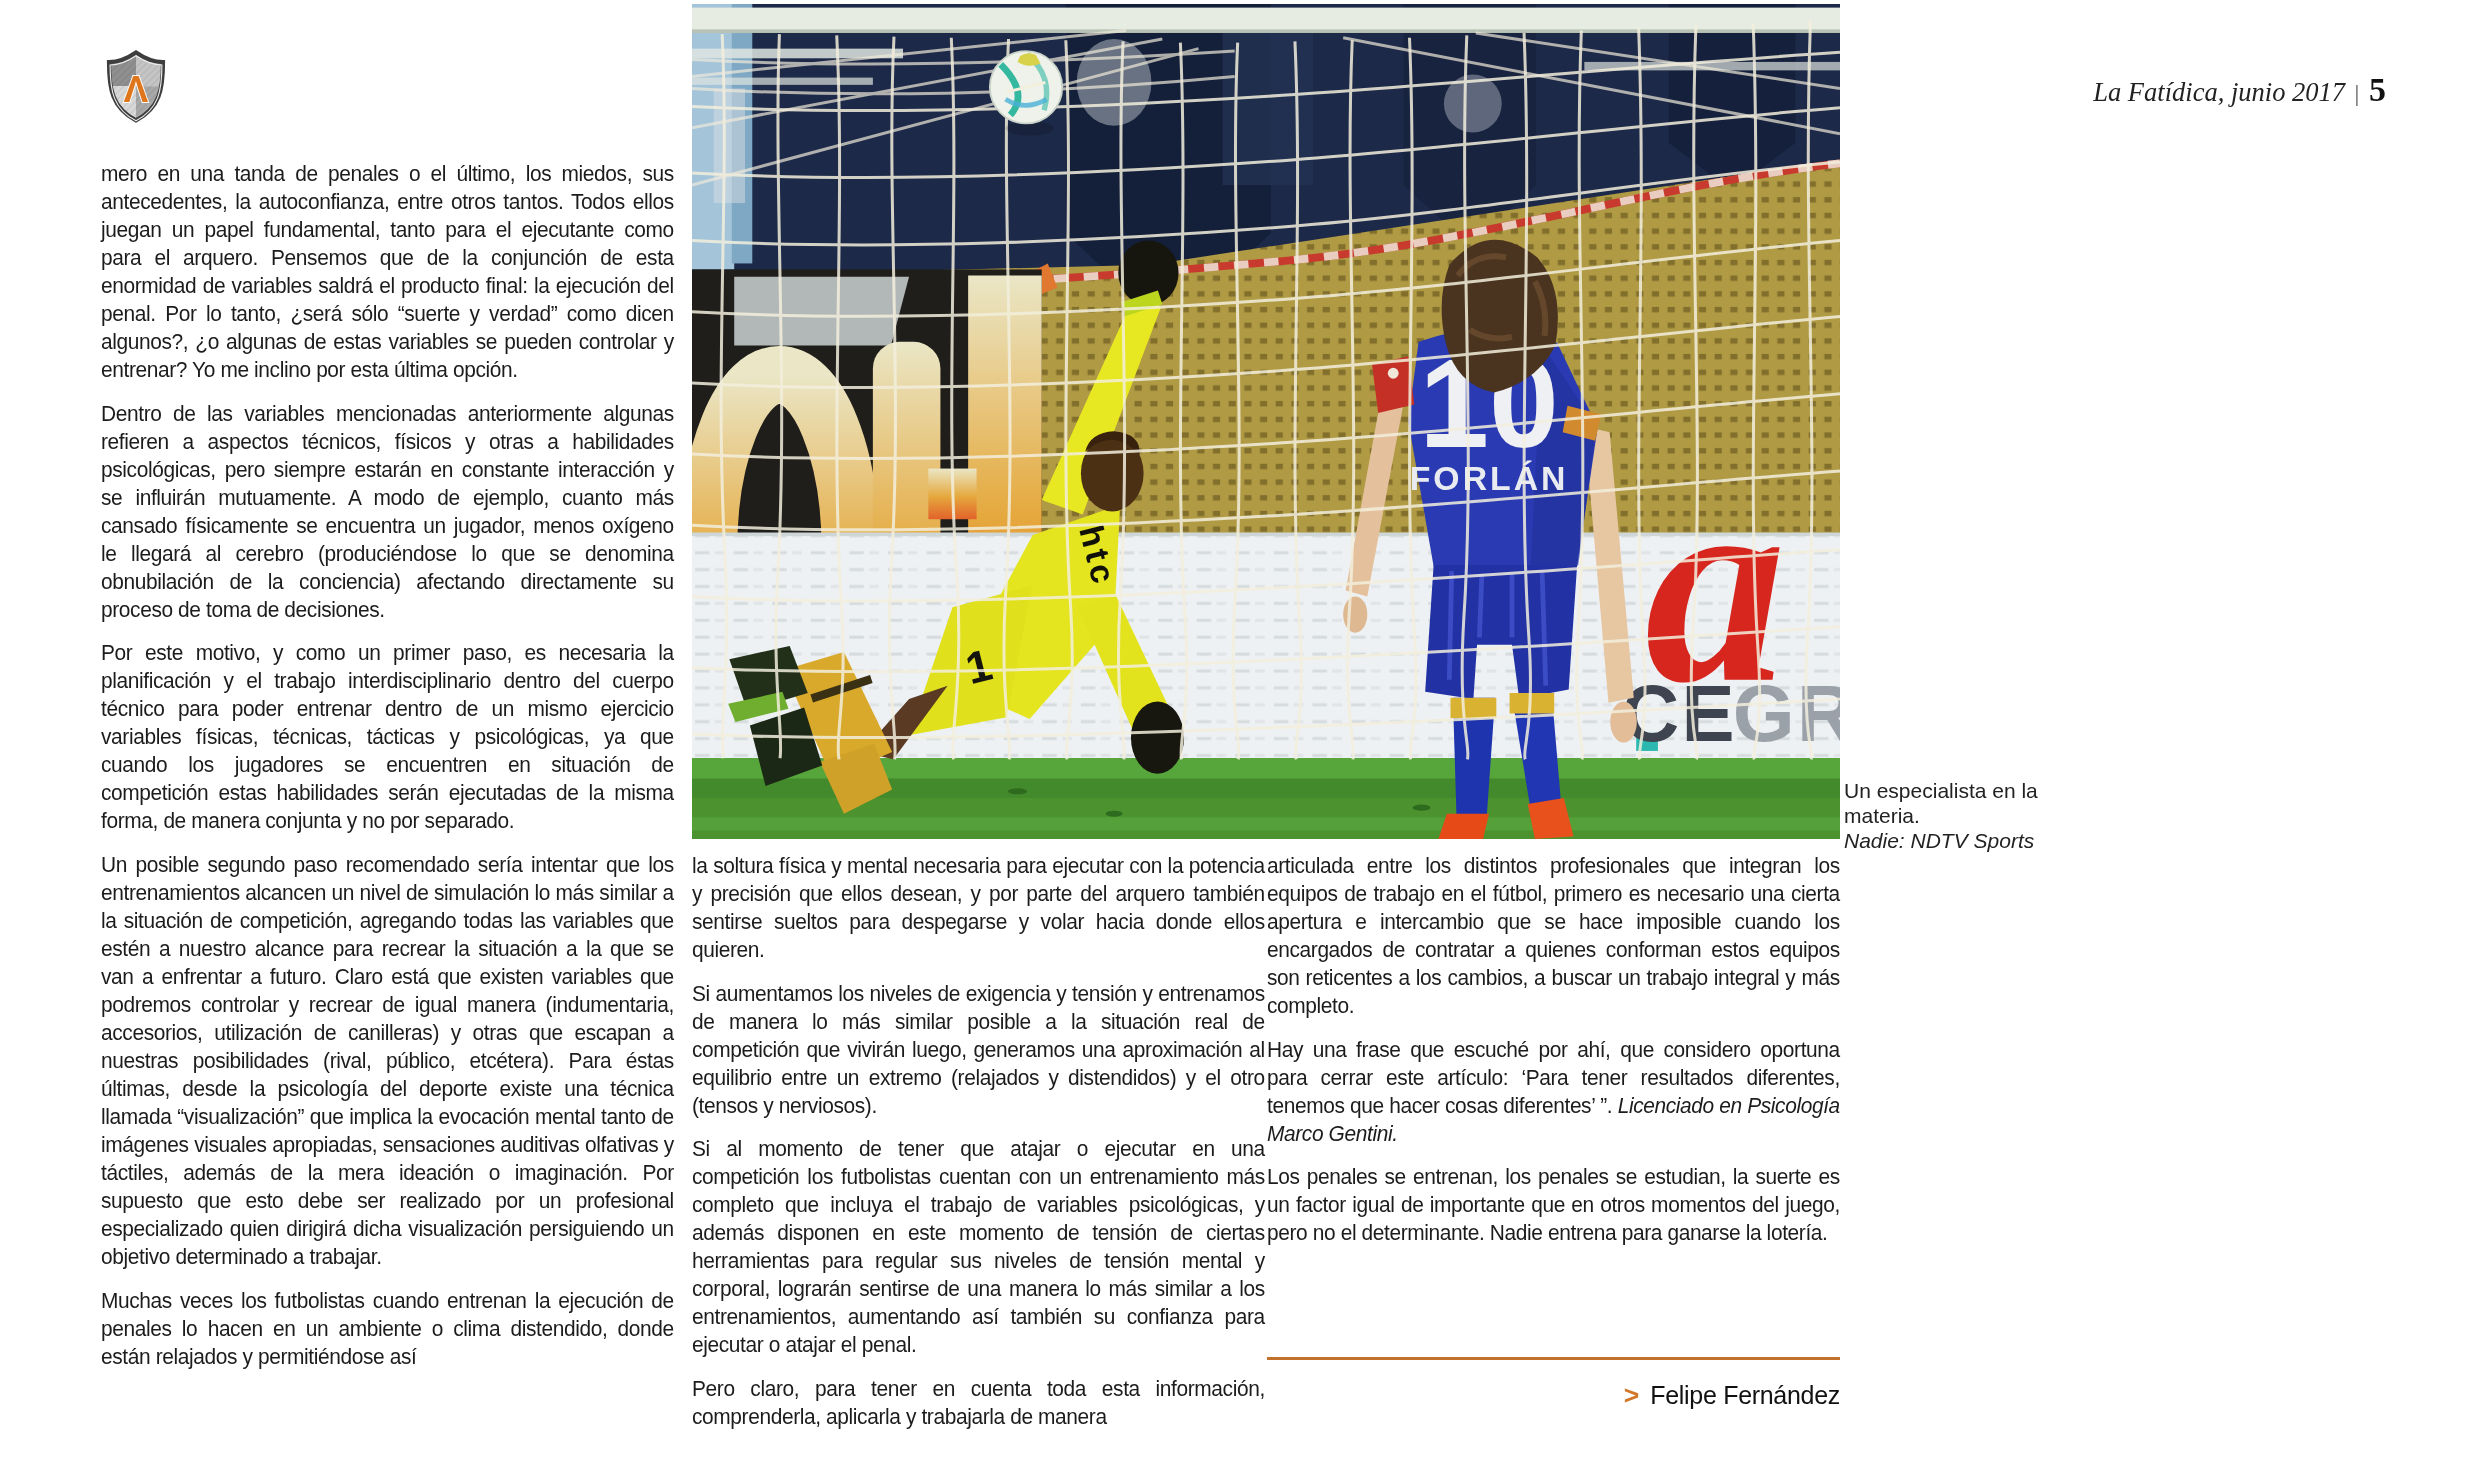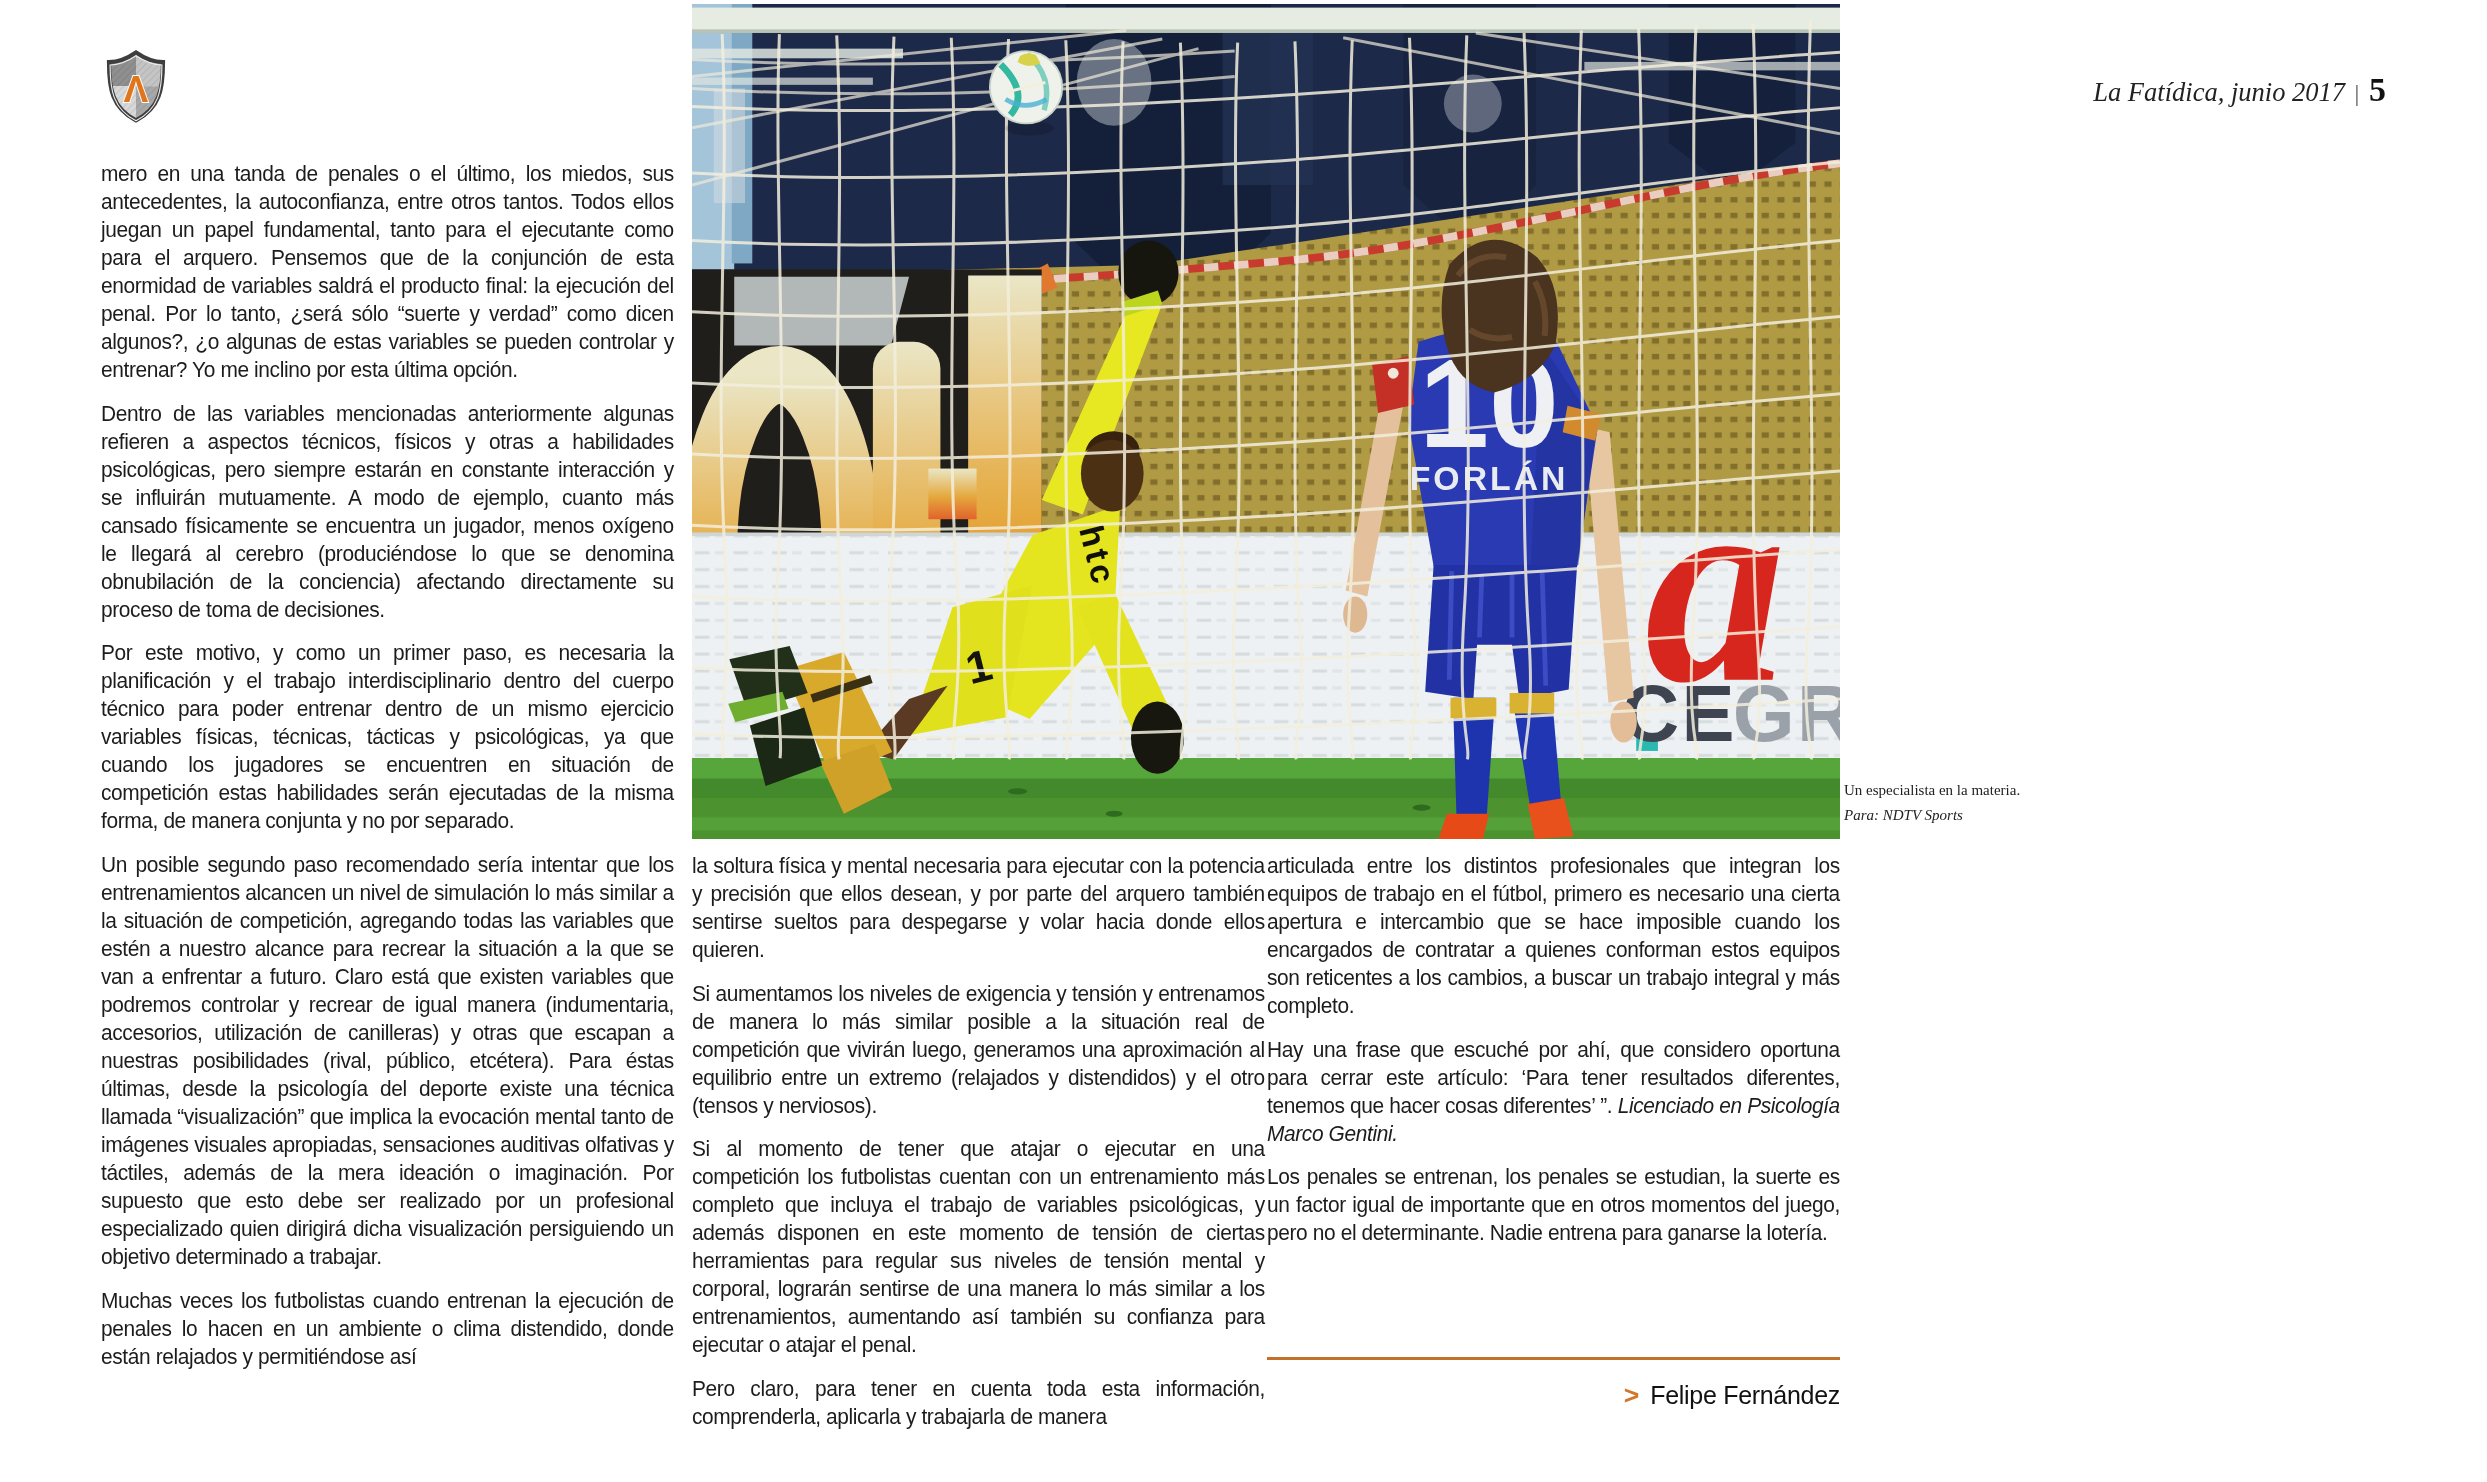--- a/index.html
+++ b/index.html
@@ -23,21 +23,21 @@
   }
   .col p{margin:0 0 15.7px 0;}
   #col1{left:101px;top:160px;}
   #col2{left:692px;top:852px;}
   #col3{left:1267px;top:852px;}
   .col i{font-style:italic;}
   
   .photo{position:absolute;left:692px;top:3.6px;width:1148px;height:835px;background:#101a30;}
   .photo svg{display:block;width:100%;height:100%;}
   
-  .caption{position:absolute;left:1844px;top:778px;width:205px;font-size:15px;line-height:25px;color:#222;font-family:Liberation Serif, serif;}
+  .caption{position:absolute;left:1844px;top:778px;width:205px;font-size:21px;line-height:25px;color:#222;}
   .caption .credit{font-style:italic;}
   
   .sigrule{position:absolute;left:1267px;top:1357px;width:573px;height:3px;background:#c2702a;}
   .signature{
     position:absolute;left:1267px;top:1380px;width:573px;text-align:right;
     font-size:25px;display:flex;justify-content:flex-end;align-items:baseline;gap:11px;
   }
   .signature .chev{color:#d2762a;font-weight:bold;font-size:26.5px;}
   .signature .name{color:#111;letter-spacing:-0.3px;}
 </style>
@@ -232,21 +232,21 @@
     <path d="M556,84 Q600,120 584,176" fill="none" stroke="#7ecfc0" stroke-width="9"></path>
     <path d="M520,158 Q552,178 588,158" fill="none" stroke="#49b0d4" stroke-width="8" opacity="0.8"></path>
     <path d="M540,96 Q560,108 578,98 L570,84 Q556,78 544,86 Z" fill="#d8d24a"></path>
     <path d="M586,130 L522,146" stroke="#f3efdd" stroke-width="5"></path>
   </g>
 </svg>
 </div>
 
 <div class="caption">
   <div>Un especialista en la materia.</div>
-  <div class="credit">Para: NDTV Sports</div>
+  <div class="credit">Nadie: NDTV Sports</div>
 </div>
 
 <div class="col" id="col1">
   <p>mero en una tanda de penales o el último, los miedos, sus antecedentes, la autoconfianza, entre otros tantos. Todos ellos juegan un papel fundamental, tanto para el ejecutante como para el arquero. Pensemos que de la conjunción de esta enormidad de variables saldrá el producto final: la ejecución del penal. Por lo tanto, ¿será sólo “suerte y verdad” como dicen algunos?, ¿o algunas de estas variables se pueden controlar y entrenar? Yo me inclino por esta última opción.</p>
   <p>Dentro de las variables mencionadas anteriormente algunas refieren a aspectos técnicos, físicos y otras a habilidades psicológicas, pero siempre estarán en constante interacción y se influirán mutuamente. A modo de ejemplo, cuanto más cansado físicamente se encuentra un jugador, menos oxígeno le llegará al cerebro (produciéndose lo que se denomina obnubilación de la conciencia) afectando directamente su proceso de toma de decisiones.</p>
   <p>Por este motivo, y como un primer paso, es necesaria la planificación y el trabajo interdisciplinario dentro del cuerpo técnico para poder entrenar dentro de un mismo ejercicio variables físicas, técnicas, tácticas y psicológicas, ya que cuando los jugadores se encuentren en situación de competición estas habilidades serán ejecutadas de la misma forma, de manera conjunta y no por separado.</p>
   <p>Un posible segundo paso recomendado sería intentar que los entrenamientos alcancen un nivel de simulación lo más similar a la situación de competición, agregando todas las variables que estén a nuestro alcance para recrear la situación a la que se van a enfrentar a futuro. Claro está que existen variables que podremos controlar y recrear de igual manera (indumentaria, accesorios, utilización de canilleras) y otras que escapan a nuestras posibilidades (rival, público, etcétera). Para éstas últimas, desde la psicología del deporte existe una técnica llamada “visualización” que implica la evocación mental tanto de imágenes visuales apropiadas, sensaciones auditivas olfativas y táctiles, además de la mera ideación o imaginación. Por supuesto que esto debe ser realizado por un profesional especializado quien dirigirá dicha visualización persiguiendo un objetivo determinado a trabajar.</p>
   <p>Muchas veces los futbolistas cuando entrenan la ejecución de penales lo hacen en un ambiente o clima distendido, donde están relajados y permitiéndose así</p>
 </div>
 

